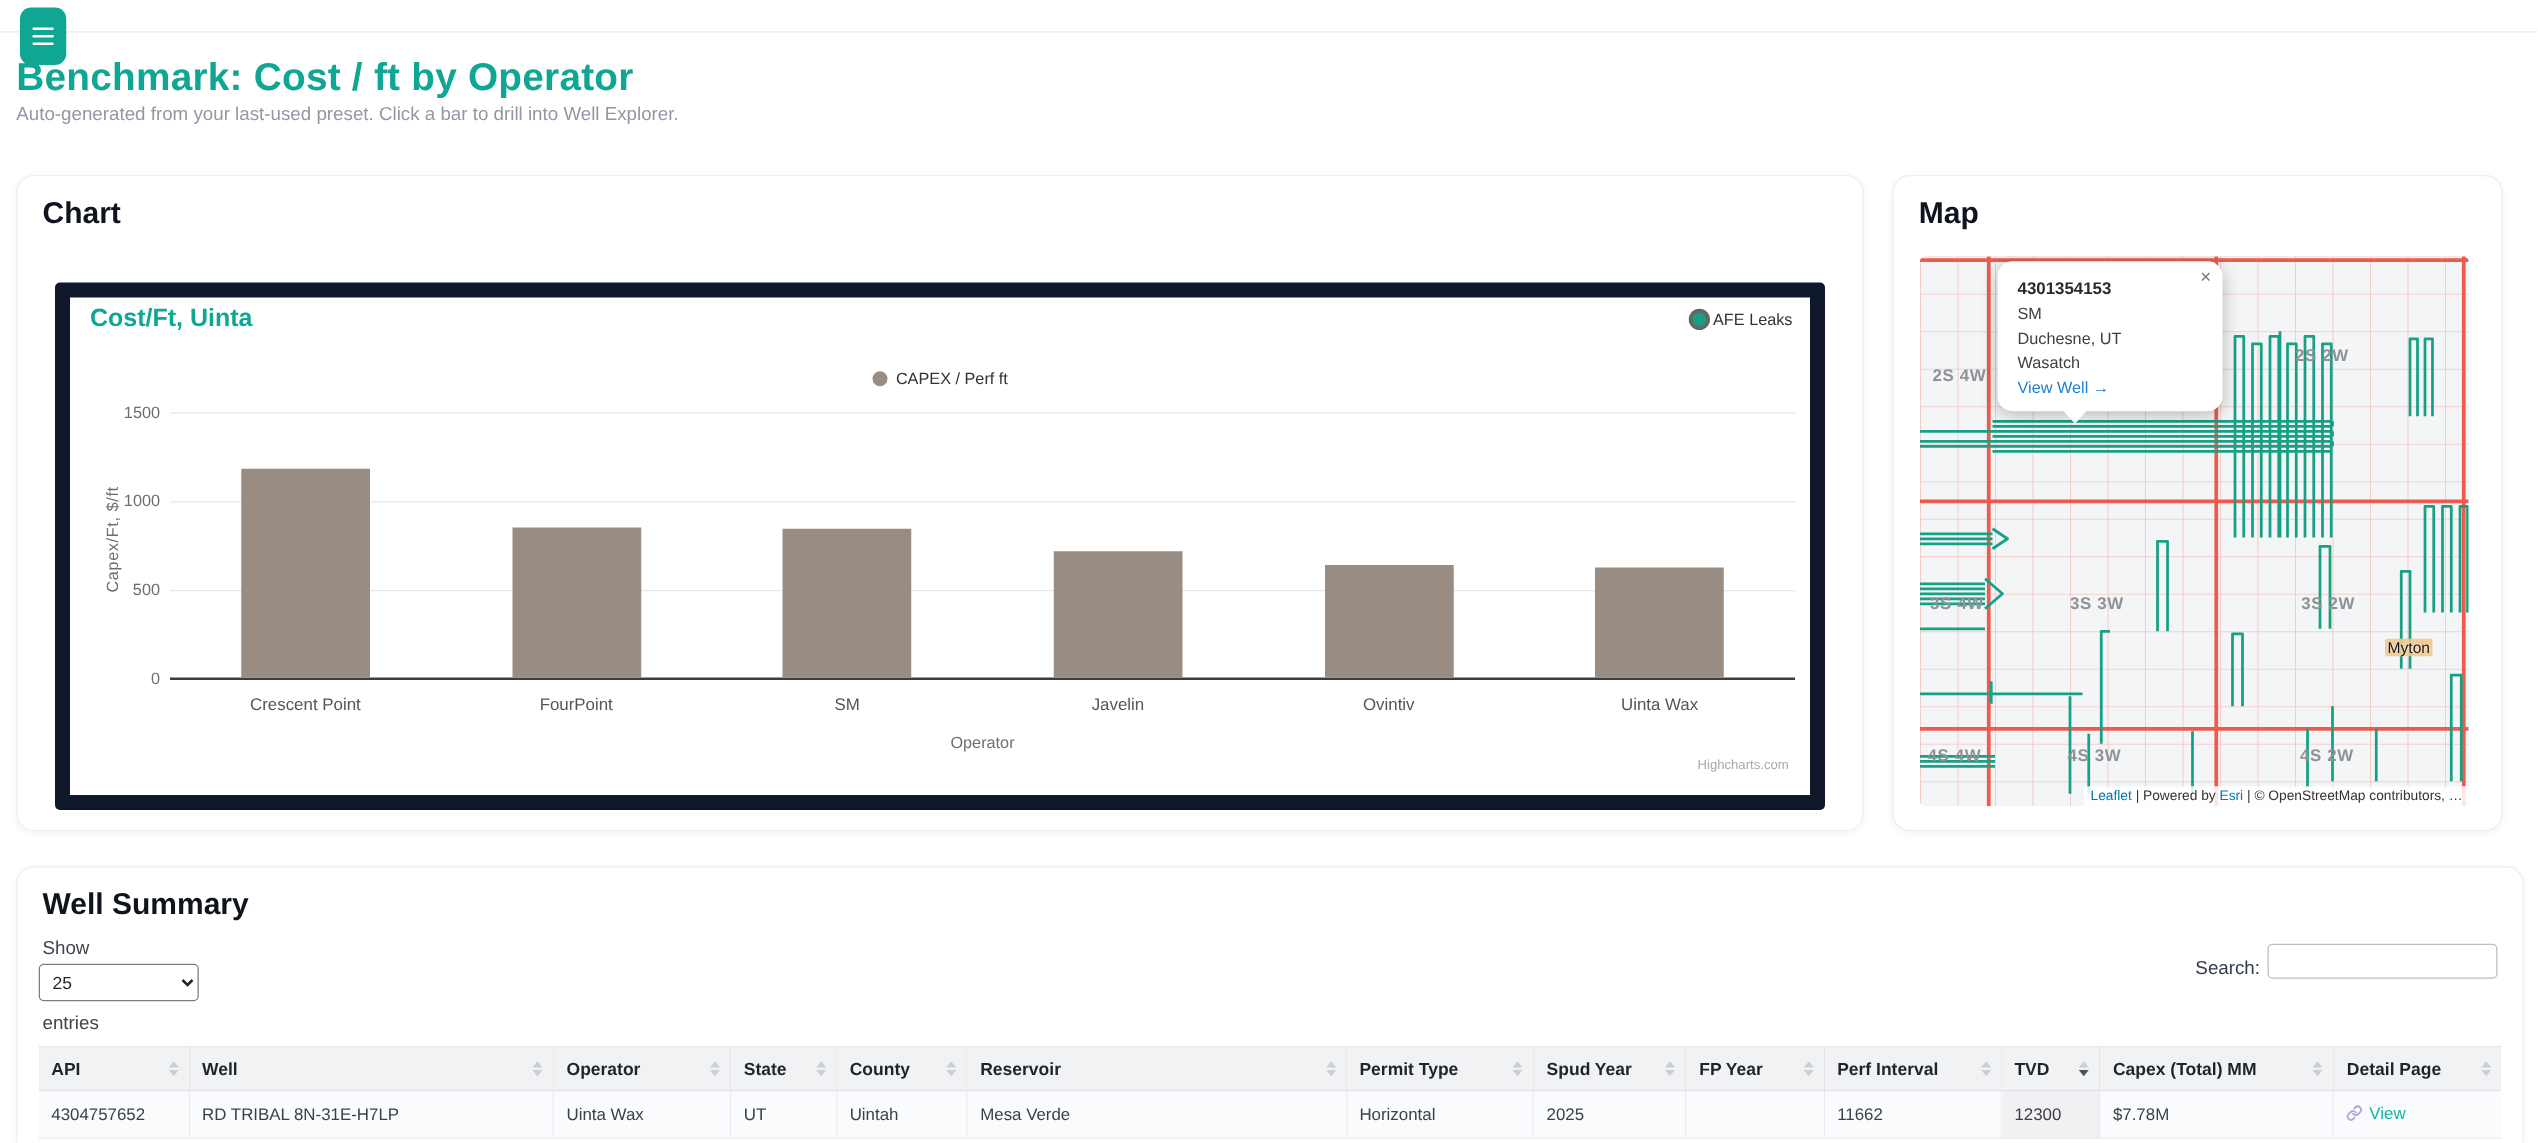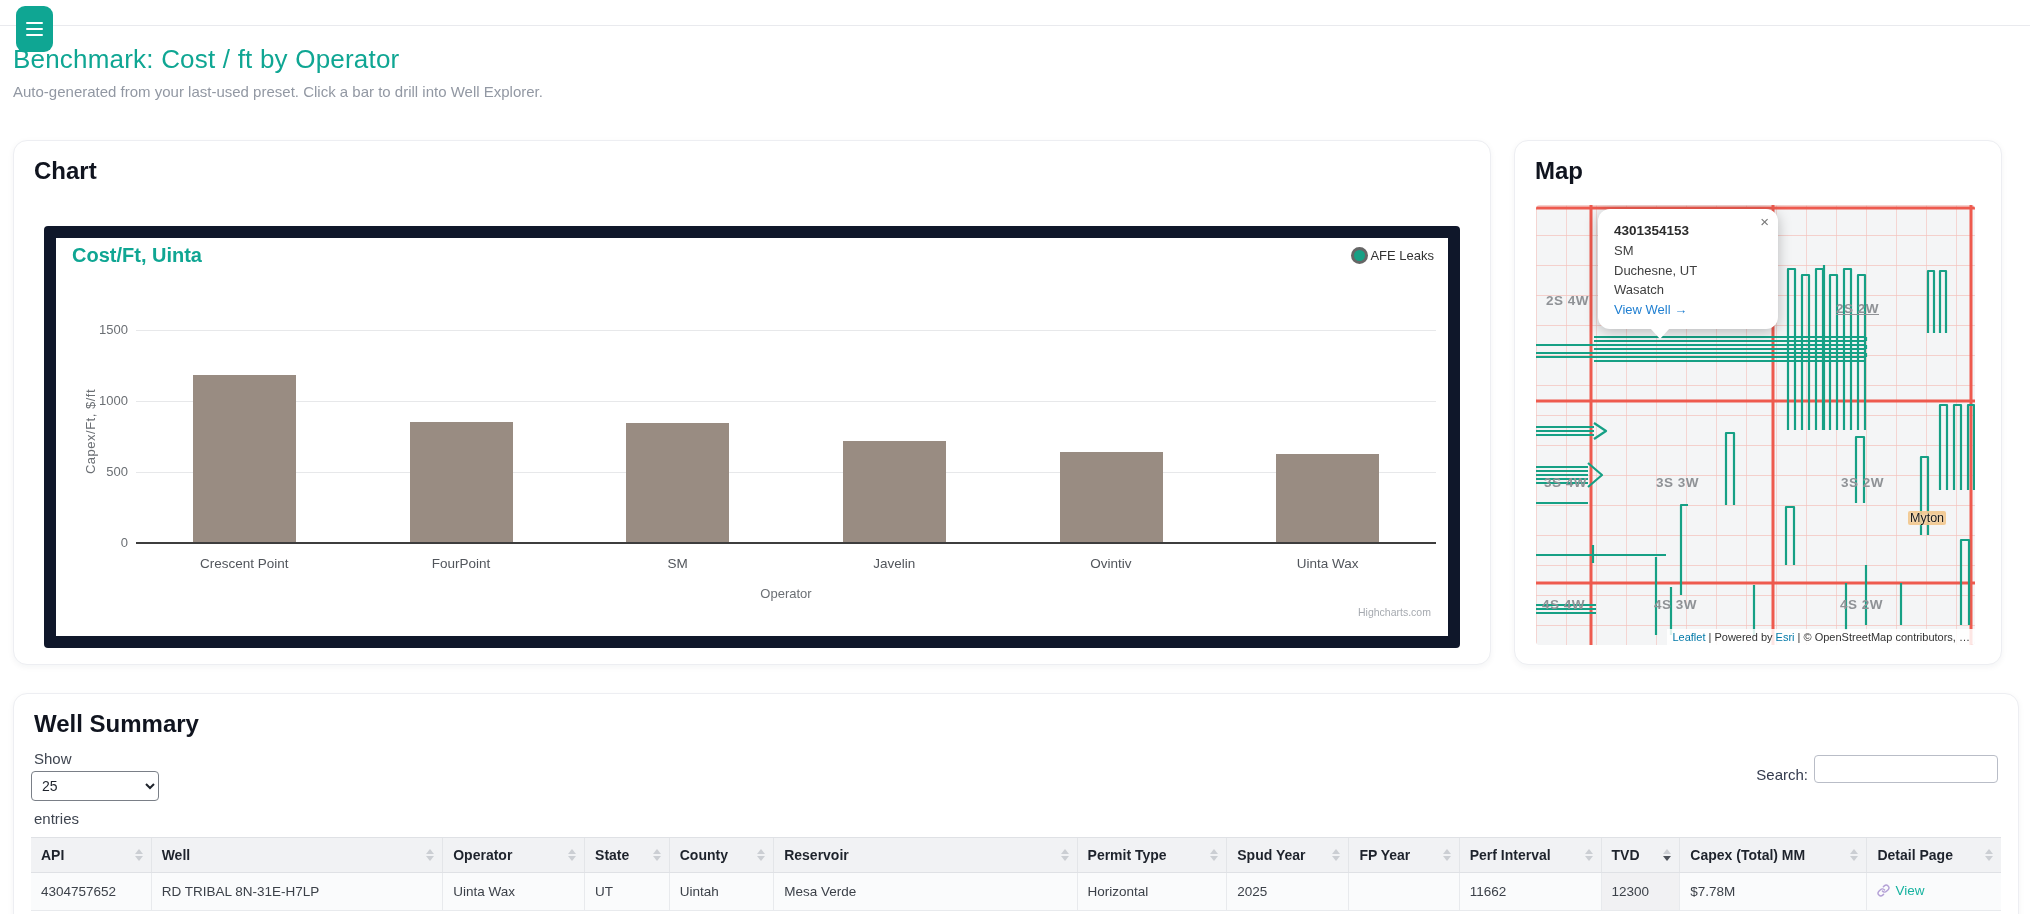--- a/index.html
+++ b/index.html
@@ -5,21 +5,21 @@
   html,body{margin:0;padding:0;}
   body{
     width:2030px;height:914px;position:relative;overflow:hidden;background:#fff;
     font-family:"Liberation Sans", sans-serif;
   }
   
   .topbar{position:absolute;left:0;top:0;width:2030px;height:25px;background:#fff;border-bottom:1px solid #e9eaee;}
   .hamburger{position:absolute;left:16px;top:6px;width:37px;height:46px;background:#0fa693;border:none;border-radius:9px;cursor:pointer;z-index:6;display:flex;align-items:center;justify-content:center;}
   .hamburger .bars{width:17px;}
   .hamburger .bars i{display:block;height:2.5px;background:#fff;margin:3.5px 0;border-radius:1px;}
-  .page-title{position:absolute;left:13px;top:44px;font-size:26px;font-weight:normal;color:#0fa693;letter-spacing:.2px;}
+  .page-title{position:absolute;left:13px;top:44px;font-size:31px;font-weight:bold;color:#0fa693;letter-spacing:.2px;}
   .page-sub{position:absolute;left:13px;top:83px;font-size:15px;color:#9298a3;}
 
   
   .card{position:absolute;background:#fff;border:1px solid #edeef2;border-radius:14px;box-shadow:0 2px 6px rgba(20,30,60,.05);}
   #chart-card{left:13px;top:140px;width:1476px;height:523px;}
   #map-card{left:1514px;top:140px;width:486px;height:523px;}
   #summary-card{left:13px;top:693px;width:2004px;height:245px;}
   .card-h{position:absolute;left:20px;top:16px;margin:0;font-size:24px;color:#10141f;font-weight:700;}
 
   
@@ -87,20 +87,24 @@
 <div class="page-sub">Auto-generated from your last-used preset. Click a bar to drill into Well Explorer.</div>
 
 <div class="card" id="chart-card">
   <h2 class="card-h">Chart</h2>
   <div id="chart-inset">
     <div id="hc">
       <div id="hc-title">Cost/Ft, Uinta</div>
       <div id="legend-afe">
         <span class="dot"></span>
         <span>AFE Leaks</span>
+      </div>
+      <div id="legend-capex">
+        <span class="dot"></span>
+        <span>CAPEX / Perf ft</span>
       </div>
       <div id="yaxis-title">Capex/Ft, $/ft</div>
       <div id="plot"></div>
       <div id="xaxis-title" style="left: 630px; top: 348px;">Operator</div>
       <div id="hc-credit" style="left: 1302px; top: 368px;">Highcharts.com</div>
     <div class="baseline" style="left: 80px; width: 1300px; top: 304px;"></div>
         <div class="ytick" style="left: 26px; top: 297px;">0</div>
         <div class="gridline" style="left: 80px; width: 1300px; top: 234px;"></div>
         <div class="ytick" style="left: 26px; top: 226px;">500</div>
         <div class="gridline" style="left: 80px; width: 1300px; top: 163px;"></div>
@@ -139,21 +143,21 @@
           <line x1="237" y1="0" x2="237" y2="440" stroke="#ee5a4e" stroke-width="3"></line>
           <line x1="435" y1="0" x2="435" y2="440" stroke="#ee5a4e" stroke-width="3"></line>
           <line x1="0" y1="3" x2="439" y2="3" stroke="#ee5a4e" stroke-width="3"></line>
           <line x1="0" y1="196" x2="439" y2="196" stroke="#ee5a4e" stroke-width="3"></line>
           <line x1="0" y1="378" x2="439" y2="378" stroke="#ee5a4e" stroke-width="3"></line>
           <path d="M58 132 H330 M58 136 H330 M58 140 H330 M58 144 H330 M58 148 H330 M58 152 H330 M58 156 H330 M330 132 V136 M330 140 V144 M330 148 V152 M0 140 H58 M0 148 H58 M0 152 H58 M0 222 H58 M0 226 H58 M0 230 H58 M58 218 L70 226 L58 234 M0 262 H52 M0 266 H52 M0 270 H52 M0 274 H52 M0 278 H52 M52 258 L66 270 L52 282 M252 225 V64 H259 V225 M266 225 V70 H273 V225 M280 225 V64 H287 V225 M294 225 V70 H301 V225 M308 225 V64 H315 V225 M322 225 V70 H329 V225 M288 60 V225 M392 128 V66 H398 V128 M404 128 V66 H410 V128 M404 285 V200 H411 V285 M418 285 V200 H425 V285 M432 285 V200 H438 V285 M425 420 V335 H433 V420 M145 390 V300 H152 M190 300 V228 H198 V300 M250 360 V302 H258 V360 M320 298 V232 H328 V298 M385 330 V252 H392 V330 M365 420 V378 M330 420 V360 M120 430 V352 M218 430 V380 M135 430 V382 M310 425 V378 M0 350 H130 M57 340 V358 M0 298 H52 M0 400 H60 M0 404 H60 M0 408 H60" fill="none" stroke="#16a085" stroke-width="2.2" stroke-linejoin="round"></path>
         </svg>
       </div>
     <div id="map-labels">
         <div class="map-label" style="left: 10px; top: 88px;">2S 4W</div>
-        <div class="map-label" style="left: 300px; top: 96px; text-decoration: underline;">2S 2W</div>
+        <div class="map-label" style="left: 300px; top: 72px;">2S 2W</div>
         <div class="map-label" style="left: 8px; top: 270px;">3S 4W</div>
         <div class="map-label" style="left: 120px; top: 270px;">3S 3W</div>
         <div class="map-label" style="left: 305px; top: 270px;">3S 2W</div>
         <div class="map-label" style="left: 6px; top: 392px;">4S 4W</div>
         <div class="map-label" style="left: 118px; top: 392px;">4S 3W</div>
         <div class="map-label" style="left: 304px; top: 392px;">4S 2W</div>
       </div>
     <div id="town-label" style="left:372px;top:306px;">Myton</div>
     <div id="popup">
       <span class="close">×</span>

